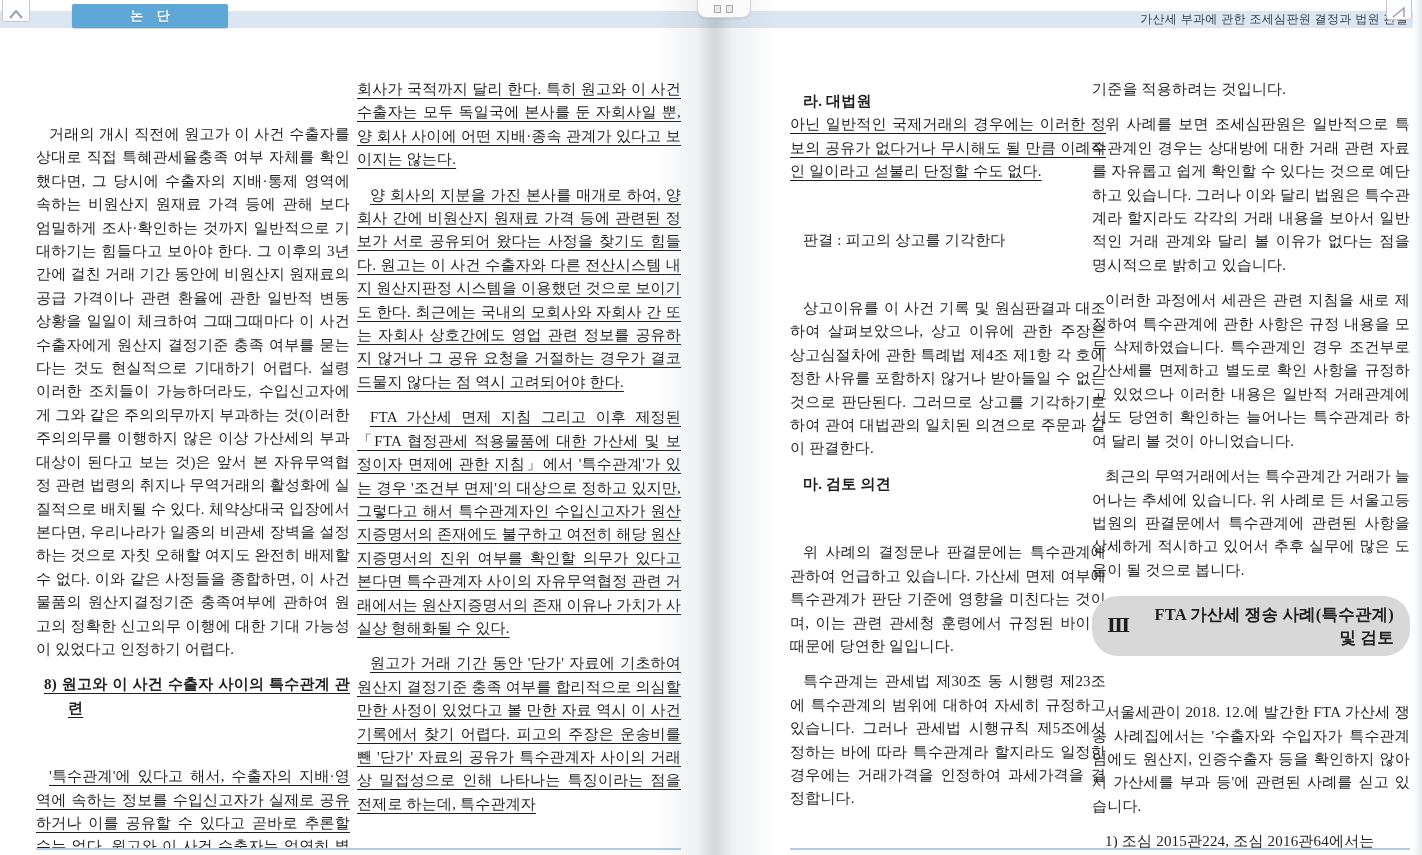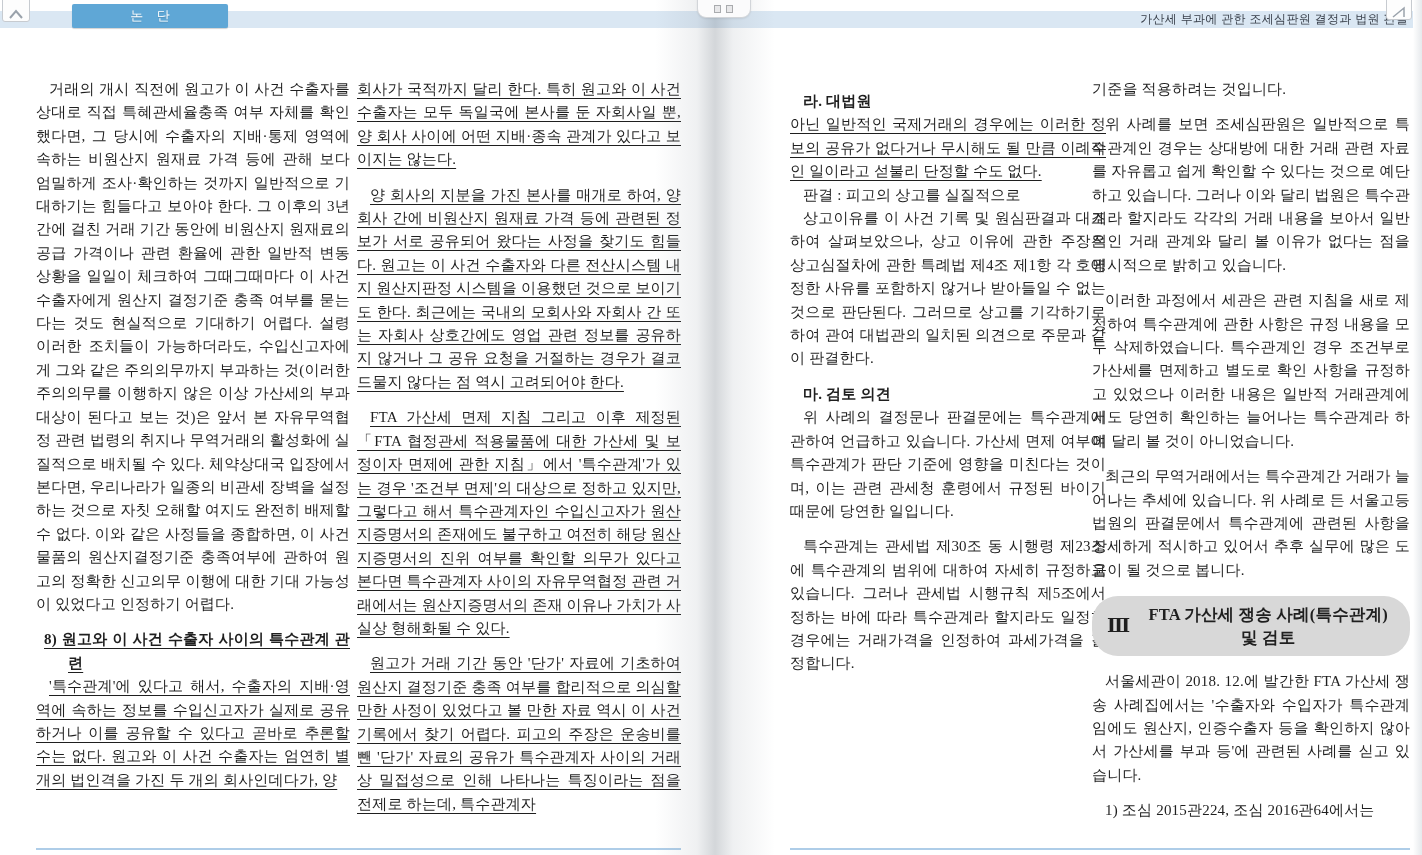--- a/index.html
+++ b/index.html
@@ -9,50 +9,50 @@
   }
   
   .strip{position:absolute;left:0;top:11px;width:1422px;height:17px;background:#dae7f3;z-index:1;}
   .tab{
     position:absolute;left:72px;top:4px;width:156px;height:24px;background:#5fa7d6;
     border-radius:2px;box-shadow:0 1px 1px rgba(0,0,0,.18);z-index:2;
     display:flex;align-items:center;justify-content:center;
   }
   .tab span{
     color:#ffffff;font-family:"Liberation Sans","DejaVu Sans",sans-serif;
-    font-weight:normal;font-size:13px;letter-spacing:5px;padding-left:5px;
+    font-weight:bold;font-size:13px;letter-spacing:5px;padding-left:5px;
     text-shadow:0 1px 1px rgba(0,0,0,.15);
   }
   .rtitle{
     position:absolute;right:14px;top:11px;height:17px;line-height:17px;z-index:2;
     font-family:"Liberation Sans","DejaVu Sans",sans-serif;font-size:12px;color:#39404b;letter-spacing:.3px;
   }
   
   .col{
     position:absolute;top:78px;height:772px;overflow:hidden;z-index:3;
     font-size:15px;line-height:23.4px;text-align:justify;letter-spacing:.2px;
   }
   .col1{left:36px;width:314px;}
   .col2{left:357px;width:324px;}
   .col3{left:790px;width:316px;}
   .col4{left:1092px;width:318px;}
   .blk{margin:0;}
-  .para{text-indent:13px;}
+  .para{text-indent:13px;margin-top:45px;}
   .cont{text-indent:0;}
   .gap{margin-top:12px;}
   .ul{text-decoration:underline;text-underline-offset:4px;text-decoration-thickness:1px;}
   .hnum{font-weight:bold;padding-left:32px;text-indent:-24px;}
   .hsub{font-weight:bold;text-indent:13px;}
   
   .secbox{
     display:flex;align-items:center;gap:12px;background:#d8d8d8;border-radius:26px;
     padding:7px 16px 7px 15px;margin-top:14px;margin-bottom:14px;min-height:38px;
   }
   .secnum{font-weight:bold;font-size:19px;flex:0 0 auto;line-height:20px;}
-  .sectitle{font-weight:bold;font-size:16.5px;line-height:23px;text-align:center;text-indent:0;}
+  .sectitle{font-weight:bold;font-size:16.5px;line-height:23px;text-align:right;text-indent:0;}
   
   .spine{
     position:absolute;left:655px;top:0;width:120px;height:855px;z-index:4;pointer-events:none;
     background:linear-gradient(to right,
       rgba(140,150,160,0) 0%,
       rgba(140,150,160,.14) 35%,
       rgba(110,120,130,.30) 50%,
       rgba(140,150,160,.14) 65%,
       rgba(140,150,160,0) 100%);
   }
@@ -101,21 +101,21 @@
   <div class="col col2">
     <p class="blk cont ul">회사가 국적까지 달리 한다. 특히 원고와 이 사건 수출자는 모두 독일국에 본사를 둔 자회사일 뿐, 양 회사 사이에 어떤 지배·종속 관계가 있다고 보이지는 않는다.</p>
     <p class="blk para ul gap">양 회사의 지분을 가진 본사를 매개로 하여, 양 회사 간에 비원산지 원재료 가격 등에 관련된 정보가 서로 공유되어 왔다는 사정을 찾기도 힘들다. 원고는 이 사건 수출자와 다른 전산시스템 내지 원산지판정 시스템을 이용했던 것으로 보이기도 한다. 최근에는 국내의 모회사와 자회사 간 또는 자회사 상호간에도 영업 관련 정보를 공유하지 않거나 그 공유 요청을 거절하는 경우가 결코 드물지 않다는 점 역시 고려되어야 한다.</p>
     <p class="blk para ul gap">FTA 가산세 면제 지침 그리고 이후 제정된 「FTA 협정관세 적용물품에 대한 가산세 및 보정이자 면제에 관한 지침」에서 '특수관계'가 있는 경우 '조건부 면제'의 대상으로 정하고 있지만, 그렇다고 해서 특수관계자인 수입신고자가 원산지증명서의 존재에도 불구하고 여전히 해당 원산지증명서의 진위 여부를 확인할 의무가 있다고 본다면 특수관계자 사이의 자유무역협정 관련 거래에서는 원산지증명서의 존재 이유나 가치가 사실상 형해화될 수 있다.</p>
     <p class="blk para ul gap">원고가 거래 기간 동안 '단가' 자료에 기초하여 원산지 결정기준 충족 여부를 합리적으로 의심할 만한 사정이 있었다고 볼 만한 자료 역시 이 사건 기록에서 찾기 어렵다. 피고의 주장은 운송비를 뺀 '단가' 자료의 공유가 특수관계자 사이의 거래상 밀접성으로 인해 나타나는 특징이라는 점을 전제로 하는데, 특수관계자</p>
   </div>
 
   <div class="col col3">
     <p class="blk hsub gap">라. 대법원</p>
     <p class="blk cont ul">아닌 일반적인 국제거래의 경우에는 이러한 정보의 공유가 없다거나 무시해도 될 만큼 이례적인 일이라고 섣불리 단정할 수도 없다.</p>
-    <p class="blk para">판결 : 피고의 상고를 실질적으로</p>
+    <p class="blk para">판결 : 피고의 상고를 기각한다</p>
     <p class="blk para">상고이유를 이 사건 기록 및 원심판결과 대조하여 살펴보았으나, 상고 이유에 관한 주장은 상고심절차에 관한 특례법 제4조 제1항 각 호에 정한 사유를 포함하지 않거나 받아들일 수 없는 것으로 판단된다. 그러므로 상고를 기각하기로 하여 관여 대법관의 일치된 의견으로 주문과 같이 판결한다.</p>
     <p class="blk hsub gap">마. 검토 의견</p>
     <p class="blk para">위 사례의 결정문나 판결문에는 특수관계에 관하여 언급하고 있습니다. 가산세 면제 여부에 특수관계가 판단 기준에 영향을 미친다는 것이며, 이는 관련 관세청 훈령에서 규정된 바이기 때문에 당연한 일입니다.</p>
     <p class="blk para gap">특수관계는 관세법 제30조 동 시행령 제23조에 특수관계의 범위에 대하여 자세히 규정하고 있습니다. 그러나 관세법 시행규칙 제5조에서 정하는 바에 따라 특수관계라 할지라도 일정한 경우에는 거래가격을 인정하여 과세가격을 결정합니다.</p>
   </div>
 
   <div class="col col4">
     <p class="blk cont">기준을 적용하려는 것입니다.</p>
     <p class="blk para gap">위 사례를 보면 조세심판원은 일반적으로 특수관계인 경우는 상대방에 대한 거래 관련 자료를 자유롭고 쉽게 확인할 수 있다는 것으로 예단하고 있습니다. 그러나 이와 달리 법원은 특수관계라 할지라도 각각의 거래 내용을 보아서 일반적인 거래 관계와 달리 볼 이유가 없다는 점을 명시적으로 밝히고 있습니다.</p>
     <p class="blk para gap">이러한 과정에서 세관은 관련 지침을 새로 제정하여 특수관계에 관한 사항은 규정 내용을 모두 삭제하였습니다. 특수관계인 경우 조건부로 가산세를 면제하고 별도로 확인 사항을 규정하고 있었으나 이러한 내용은 일반적 거래관계에서도 당연히 확인하는 늘어나는 특수관계라 하여 달리 볼 것이 아니었습니다.</p>

